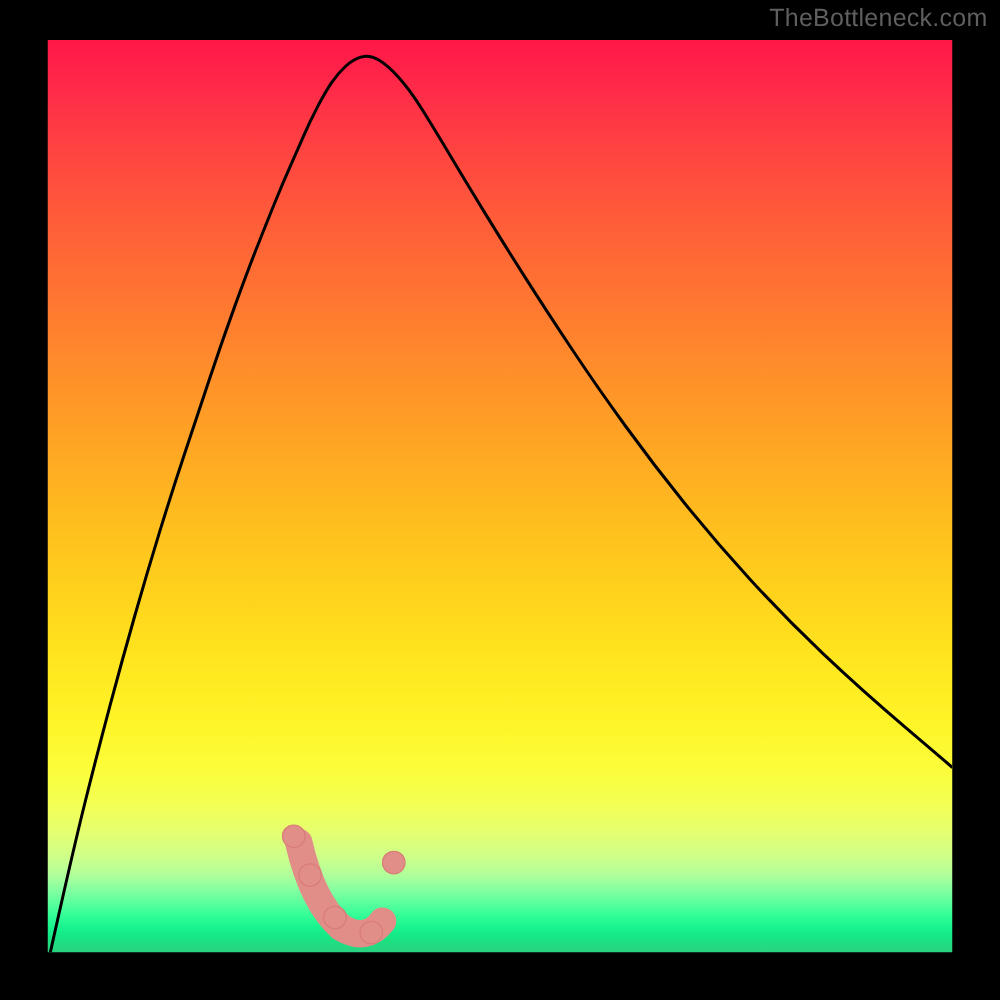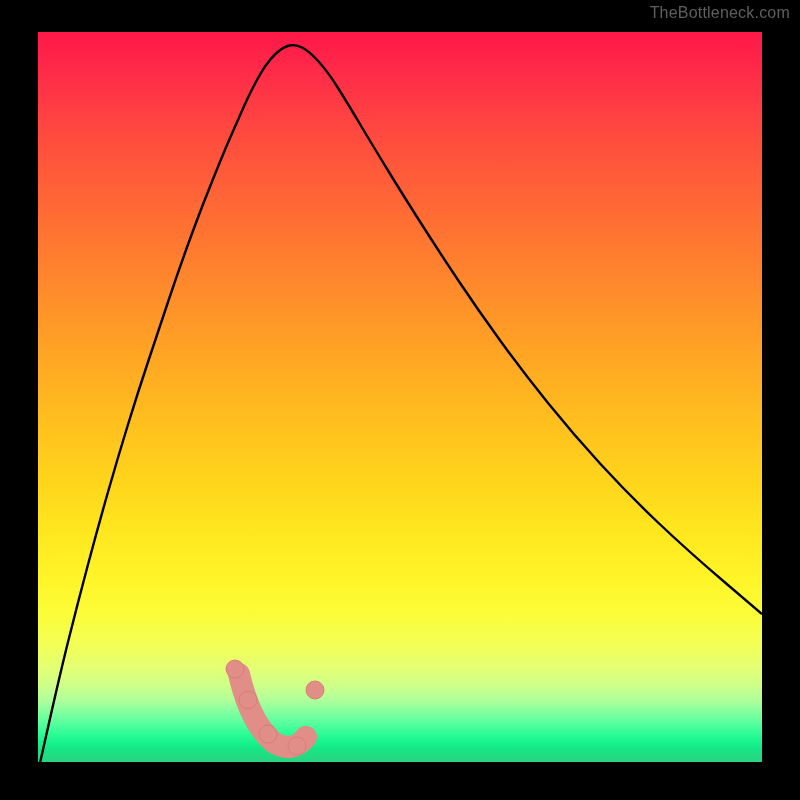--- a/index.html
+++ b/index.html
@@ -14,21 +14,21 @@
   .frame {
     position: absolute;
     inset: 0;
     background: #000;
   }
   .watermark {
     position: absolute;
     top: 4px;
     right: 10px;
     color: #5f5f5f;
-    font-size: 16px;
+    font-size: 20px;
     font-weight: 400;
     letter-spacing: 0.2px;
     z-index: 5;
   }
   .plot {
     position: absolute;
     left: 38px;
     top: 32px;
     width: 724px;
     height: 730px;

